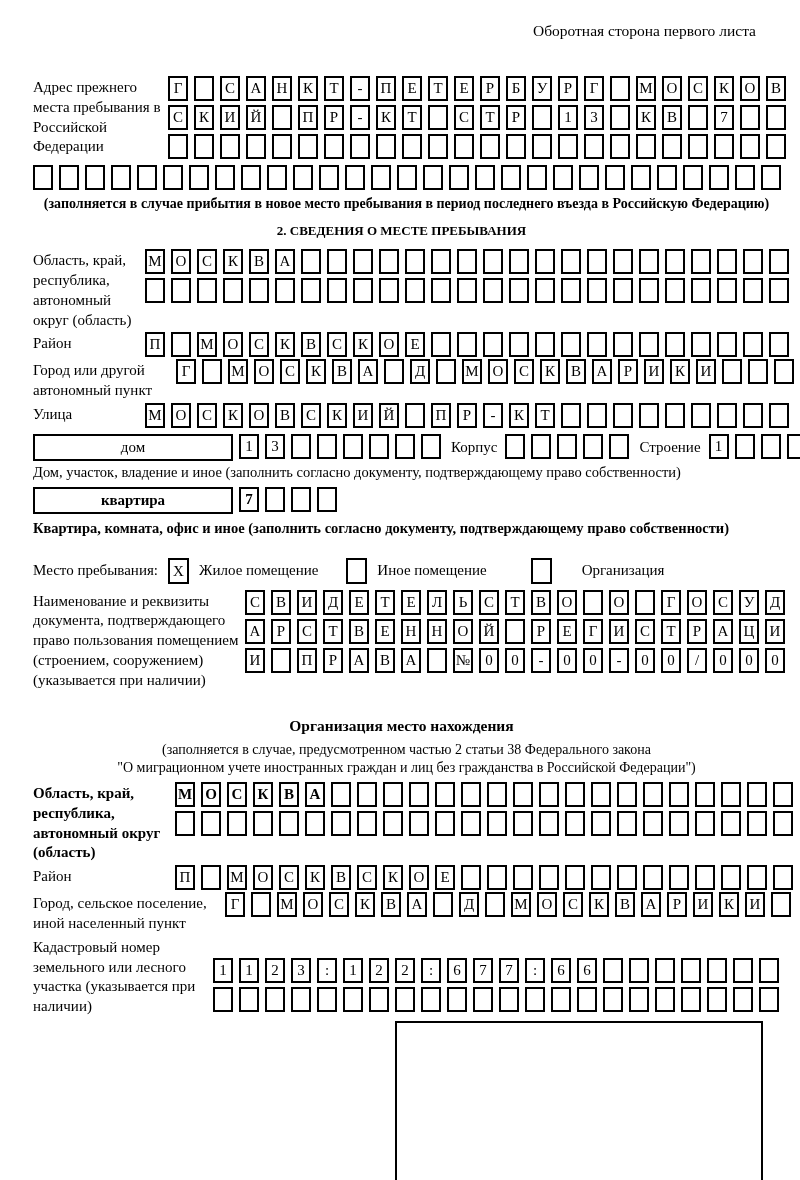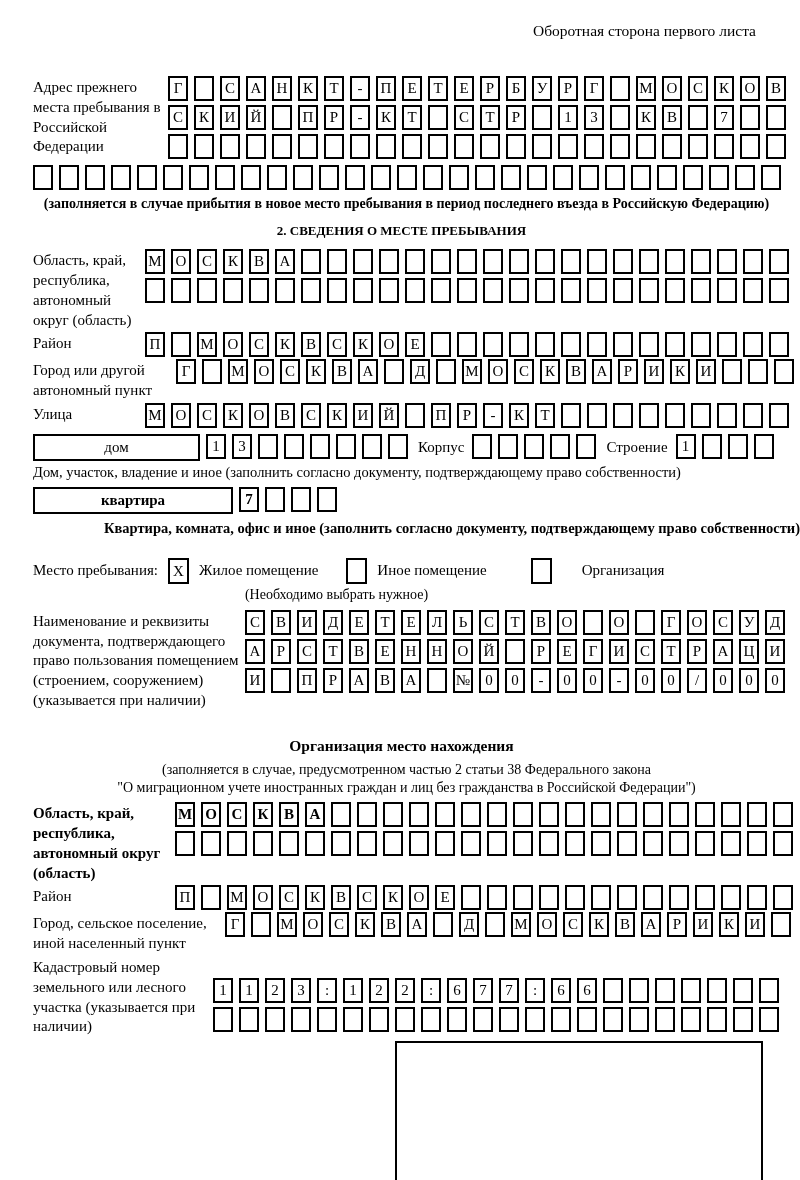--- a/index.html
+++ b/index.html
@@ -17,21 +17,21 @@
   .w-actcity { width: 192px; }
   .w-cad { width: 180px; }
   .rows > .cellrow { margin-bottom: 4px; }
   .cellrow { display: flex; }
   .cell { width: 20px; height: 25px; border: 2px solid #000; margin-right: 6px; flex-shrink: 0;
           font-size: 15px; text-align: center; line-height: 20px; }
   .note { font-size: 14px; text-align: center; line-height: 1.3; }
   .sec-title { font-size: 13px; font-weight: bold; text-align: center; margin: 10px 0 10px; padding-right: 30px; }
   .sub-title { font-size: 15.5px; font-weight: bold; text-align: center; margin: 26px 0 6px; padding-right: 30px; }
   .labelbox { border: 2px solid #000; height: 27px; font-size: 15px; text-align: center; line-height: 23px; margin-right: 6px; flex-shrink: 0; }
-  .box-dom { width: 167px; }
+  .box-dom { width: 200px; }
   .box-kv { width: 200px; }
   .inline-lbl { font-size: 15px; line-height: 27px; margin: 0 8px 0 4px; flex-shrink: 0; }
   .chk-row { display: flex; align-items: center; font-size: 15px; margin-top: 20px; }
   .chkbox { width: 21px; height: 26px; border: 2px solid #000; margin: 0 10px; flex-shrink: 0;
             font-size: 15px; text-align: center; line-height: 22px; }
   .gap-sm { margin-bottom: 4px; }
   .mt2 { margin-top: 2px; } .mt4 { margin-top: 5px; font-weight: bold; } .mt6 { margin-top: 6px; }
   .stamp-box { margin-left: 362px; margin-top: 4px; width: 368px; height: 170px; border: 2px solid #000; }
   .notes-wrap { padding-right: 20px; }
 </style>
@@ -344,32 +344,31 @@
 
   <div class="form-row mt4">
     <div class="labelbox box-kv">квартира</div>
     <div class="cellrow">
         <div class="cell">7</div>
         <div class="cell"></div>
         <div class="cell"></div>
         <div class="cell"></div>
       </div>
   </div>
-  <div class="note mt4" style="text-align:right; font-size:14.5px;">Квартира, комната, офис и иное (заполнить согласно документу, подтверждающему право собственности)</div>
+  <div class="note mt4" style="text-align:left; font-size:14.5px;">Квартира, комната, офис и иное (заполнить согласно документу, подтверждающему право собственности)</div>
 
   <div class="chk-row">
     <span>Место пребывания:</span>
     <span class="chkbox">X</span>
     <span>Жилое помещение</span>
     <span class="chkbox" style="margin-left:28px;"></span>
     <span>Иное помещение</span>
     <span class="chkbox" style="margin-left:44px; margin-right:30px;"></span>
     <span>Организация</span>
   </div>
-  <div class="note mt2" style="padding-right:160px;">(Необходимо выбрать нужное)</div>
 
   <div class="form-row mt6">
     <div class="row-label w-doc">Наименование и реквизиты документа, подтверждающего право пользования помещением (строением, сооружением) (указывается при наличии)</div>
     <div class="rows">
       <div class="cellrow">
           <div class="cell">С</div>
           <div class="cell">В</div>
           <div class="cell">И</div>
           <div class="cell">Д</div>
           <div class="cell">Е</div>

